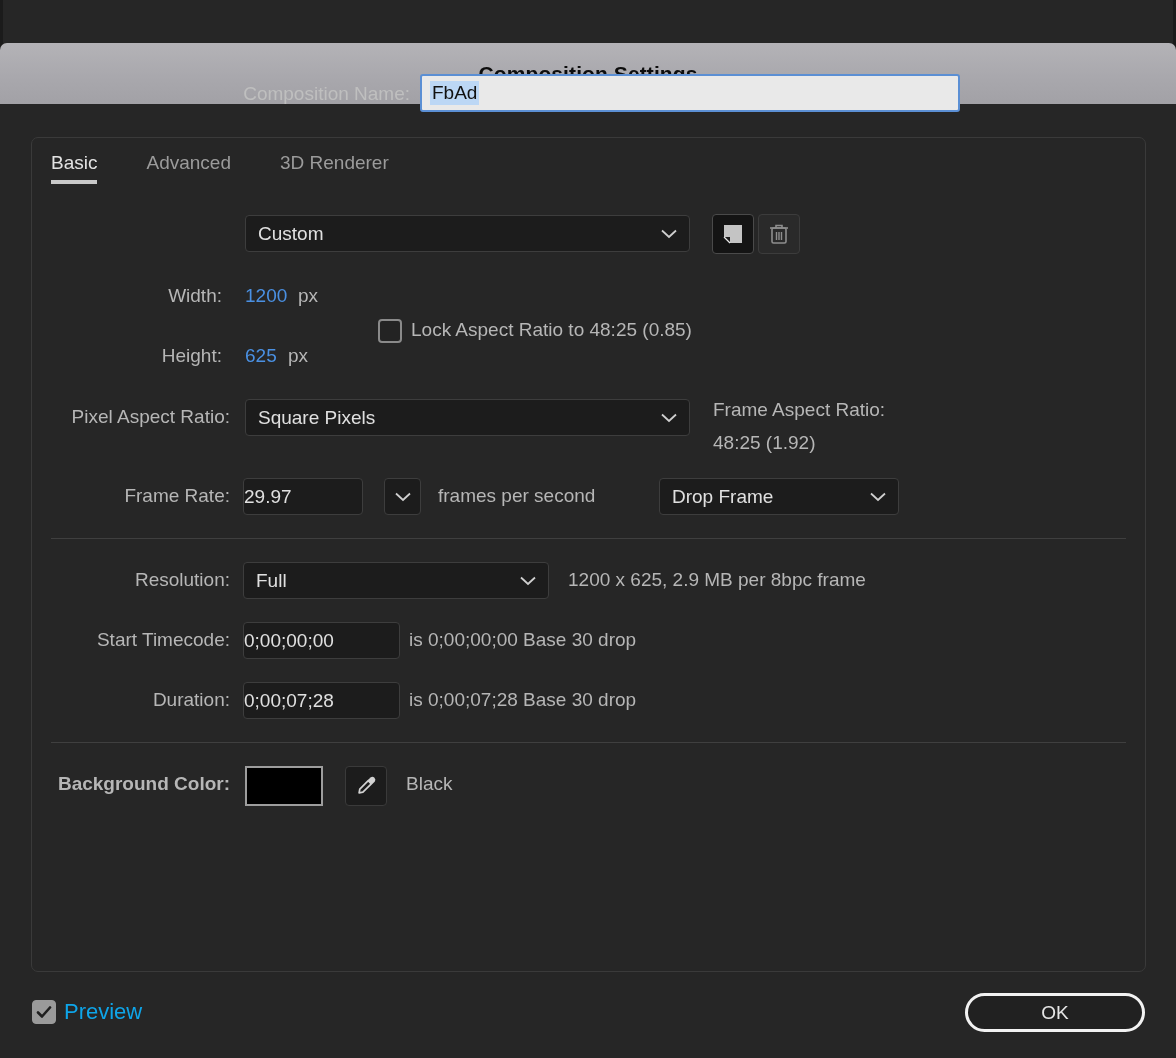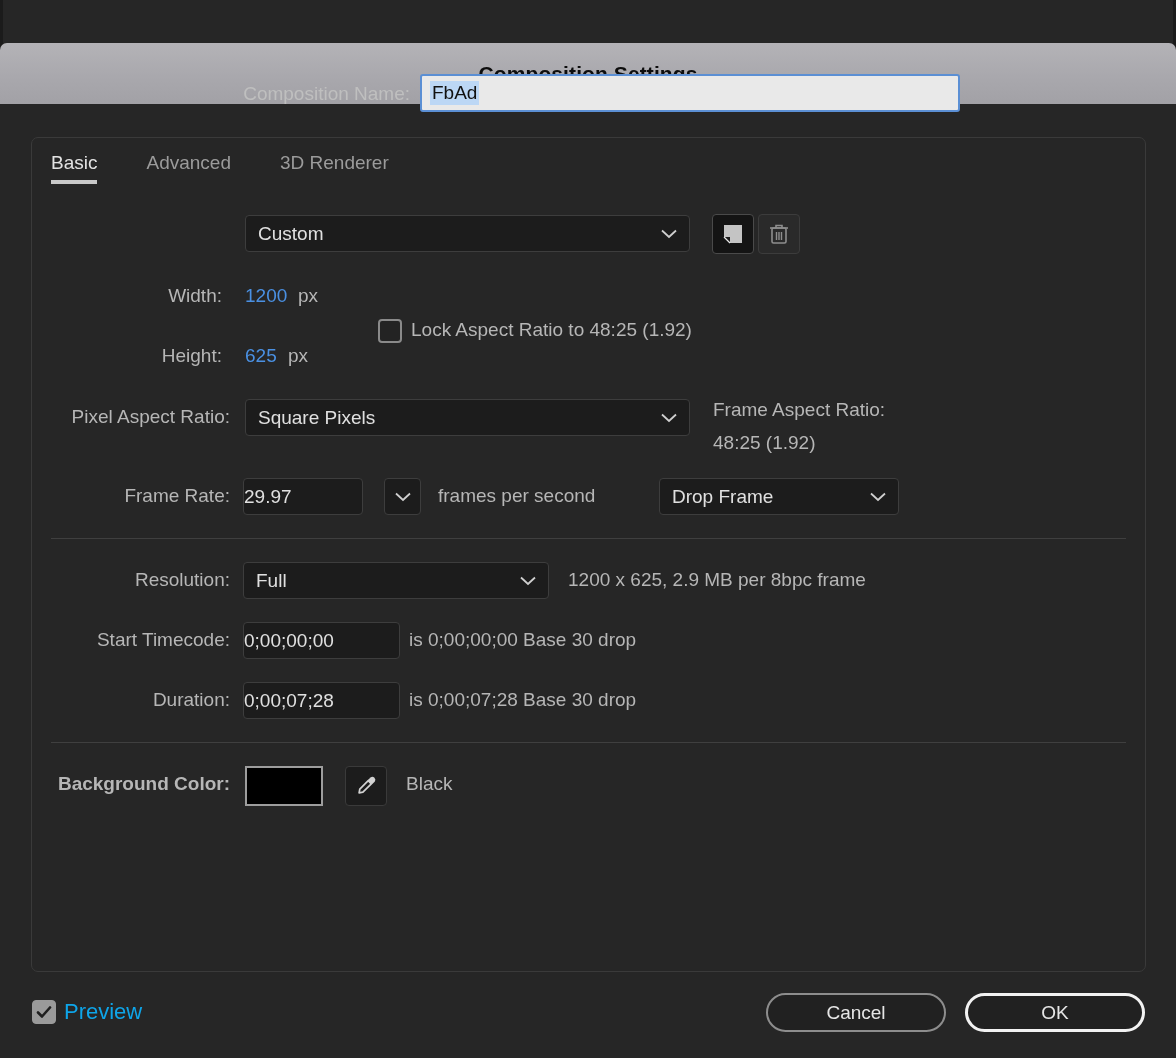--- a/index.html
+++ b/index.html
@@ -320,21 +320,21 @@
       <path d="M8 6 V3.5 H14 V6" fill="none" stroke="#8e8e8e" stroke-width="1.6"></path>
       <path d="M8.5 10 V18 M11 10 V18 M13.5 10 V18" stroke="#8e8e8e" stroke-width="1.4"></path>
     </svg>
   </div>
 
   <div class="lbl" style="left:0px; top:285px; width:222px;">Width:</div>
   <div class="hot" style="left:245px; top:285px;">1200</div>
   <div class="lbl-right" style="left:298px; top:285px;">px</div>
 
   <div class="cbox off" style="left:378px; top:319px;"></div>
-  <div class="lbl-right" style="left:411px; top:319px;">Lock Aspect Ratio to 48:25 (1.92)</div>
+  <div class="lbl-right" style="left:411px; top:319px;">Lock Aspect Ratio to 48:25 (0.85)</div>
 
   <div class="lbl" style="left:0px; top:345px; width:222px;">Height:</div>
   <div class="hot" style="left:245px; top:345px;">625</div>
   <div class="lbl-right" style="left:288px; top:345px;">px</div>
 
   <div class="lbl" style="left:0px; top:406px; width:230px;">Pixel Aspect Ratio:</div>
   <div class="dd" style="left:245px; top:399px; width:445px; height:37px;">
     <span>Square Pixels</span>
     <span class="chev">
       <svg viewBox="0 0 16 10" width="16" height="10">
@@ -401,16 +401,15 @@
   </div>
   <div class="lbl-right" style="left:406px; top:773px;">Black</div>
 
   <div class="cbox on" id="preview-check">
     <svg width="18" height="18" viewBox="0 0 18 18">
       <path d="M3 9.5 L7 13.5 L15 4.5" fill="none" stroke="#1f1f1f" stroke-width="2.6" stroke-linecap="round" stroke-linejoin="round"></path>
     </svg>
   </div>
   <div id="preview-label">Preview</div>
 
-  <div class="btn" id="cancel-btn">Cancel</div>
   <div class="btn" id="ok-btn">OK</div>
 
 </div>
 
 </body></html>

